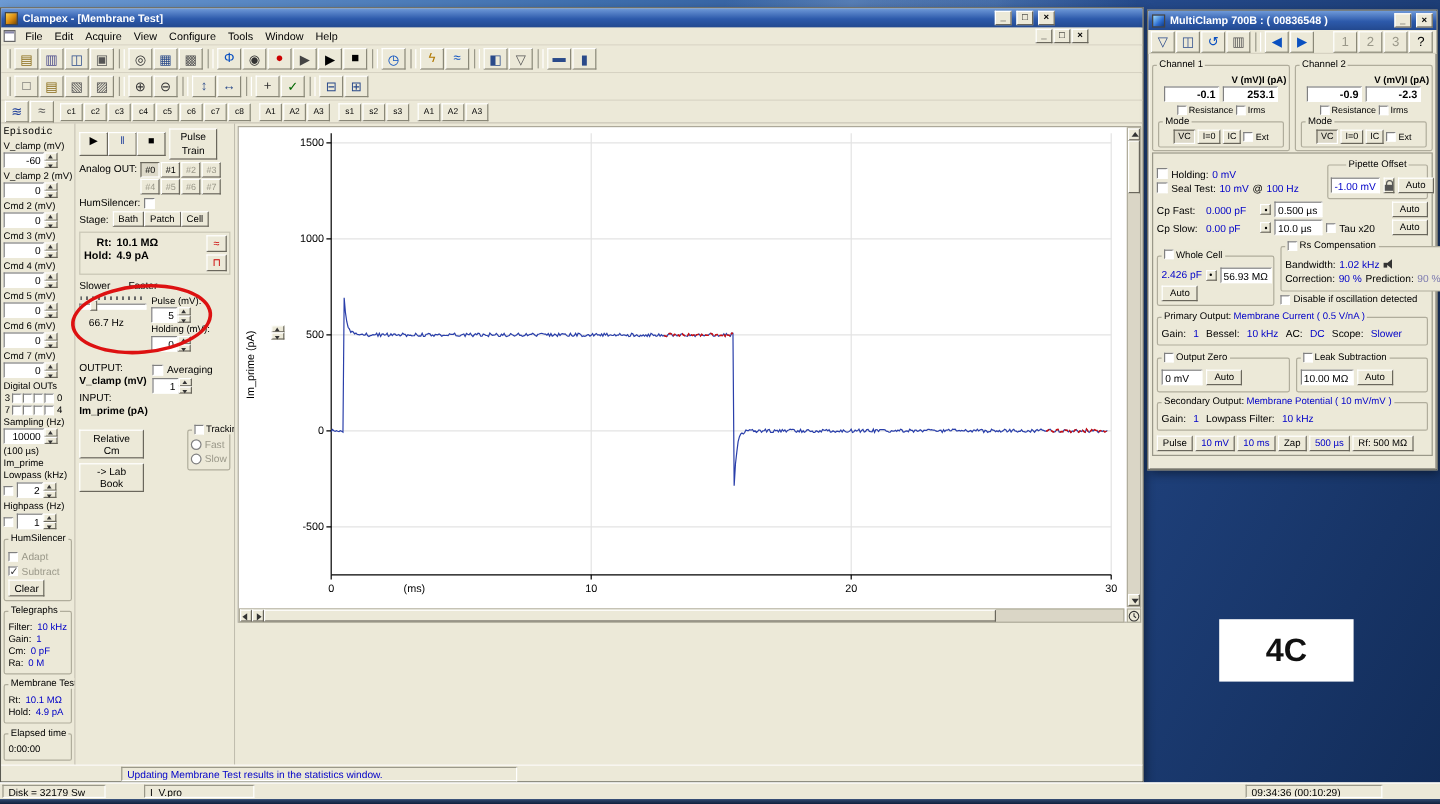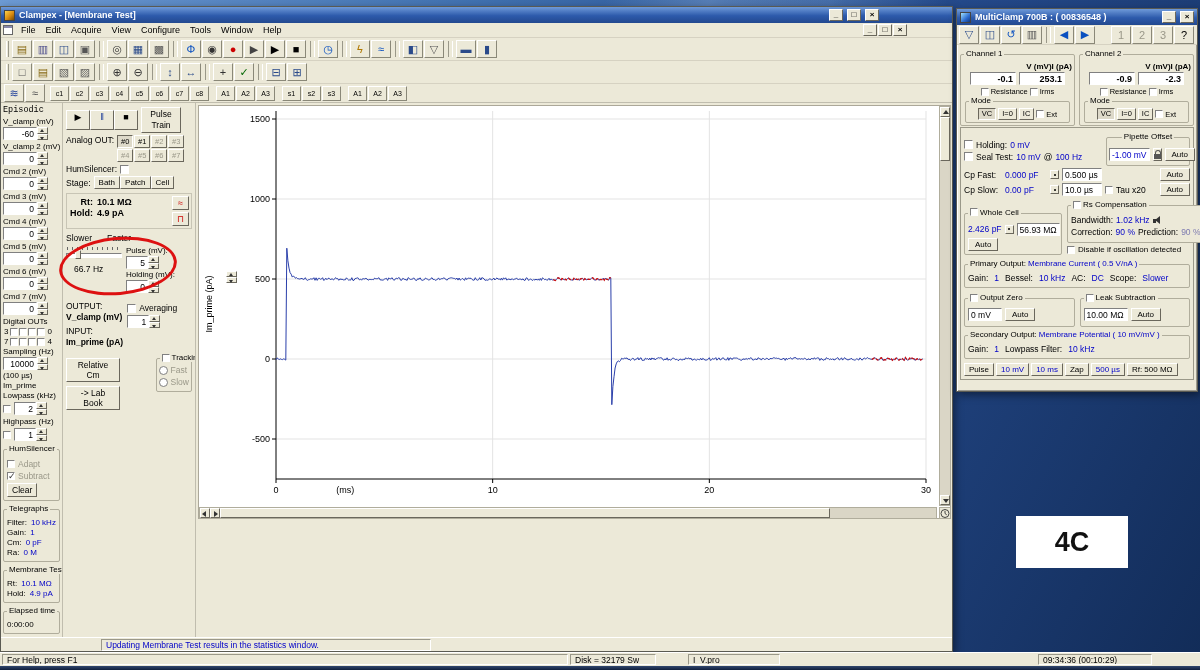--- a/index.html
+++ b/index.html
@@ -607,21 +607,20 @@
       </div>
     </div>
 
     <div class="msgline">
       <span class="msgseg">Updating Membrane Test results in the statistics window.</span>
     </div>
     <div class="annellipse"></div>
   </div>
 
   <div class="statusbar">
-    <span class="seg s1">For Help, press F1</span>
     <span class="seg s2">Disk = 32179 Sw</span>
     <span class="seg s3">I_V.pro</span>
     <span class="ssp"></span>
     <span class="seg s4">09:34:36 (00:10:29)</span>
     <span style="width:44px"></span>
   </div>
   <div class="tasksliver"></div>
 
   <div class="win mcwin">
     <div class="tbar">

